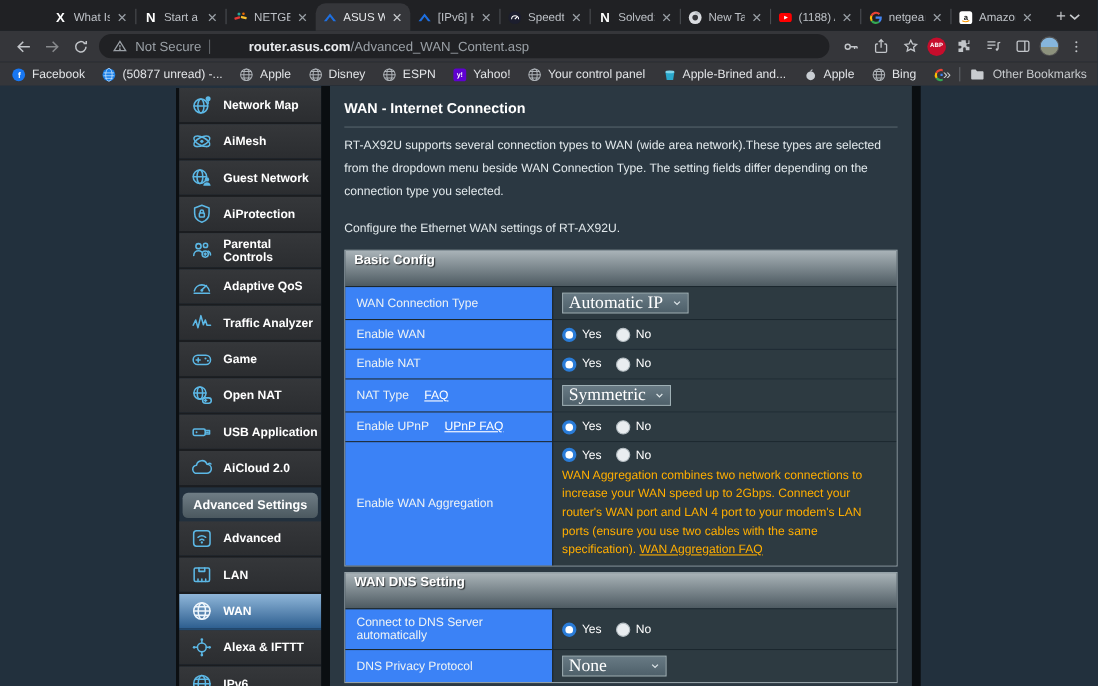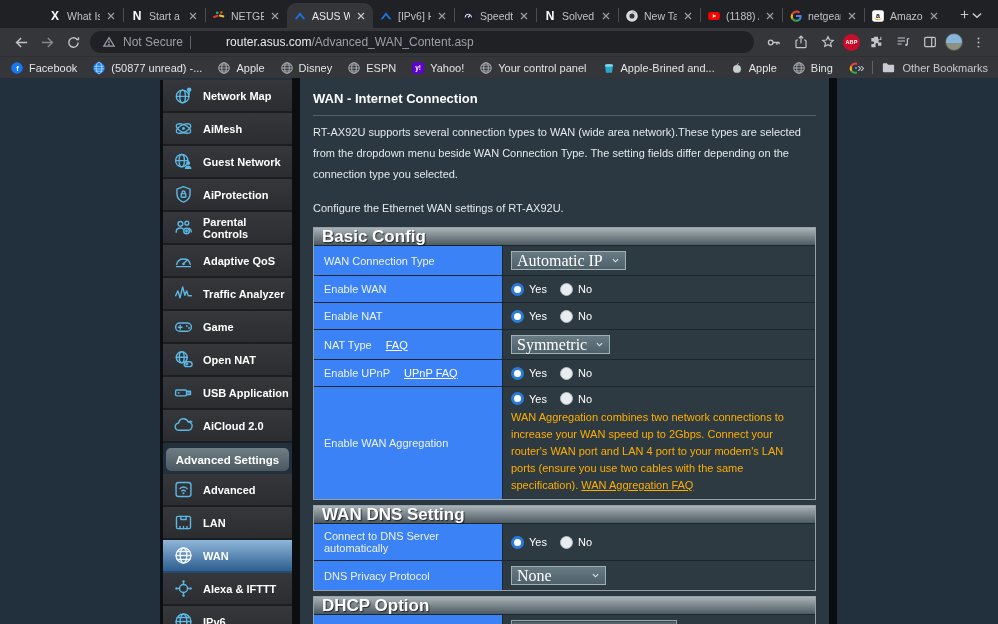--- a/index.html
+++ b/index.html
@@ -27,21 +27,21 @@
   .tabs-chevron { position:absolute; right:12px; top:6px; width:18px; height:18px; color:#c7cacd; }
 
   
   .toolbar { height:28px; background:#35363a; display:flex; align-items:center; padding:0 8px; }
   .navbtn { width:26px; height:24px; color:#c2c5c9; display:flex; align-items:center; justify-content:center; flex:none; }
   .navbtn.dim { color:#87898c; }
   .omnibox { flex:1; height:22px; background:#202124; border-radius:12px; display:flex; align-items:center;
              padding:0 12px; gap:7px; margin:0 8px 0 4px; font-size:12px; color:#9aa0a6; min-width:0; }
   .omnibox .sec-icon { width:14px; height:14px; color:#9aa0a6; flex:none; }
   .omni-div { width:1px; height:13px; background:#5f6368; flex:none; }
-  .omnibox .host { color:#e8eaed; font-weight:normal; white-space:nowrap;padding-left:28px; }
+  .omnibox .host { color:#e8eaed; font-weight:bold; white-space:nowrap;padding-left:28px; }
   .omnibox .upath { color:#9aa0a6; white-space:nowrap; overflow:hidden; }
   .toolicons { display:flex; align-items:center; gap:4px; flex:none; }
   .tico { width:23px; height:23px; display:flex; align-items:center; justify-content:center; color:#c2c5c9; flex:none; }
   .abp { width:17px; height:17px; border-radius:50%; background:#c70d2c; color:#fff; font-size:5.5px; font-weight:bold;
          display:flex; align-items:center; justify-content:center; letter-spacing:.2px; }
   .avatar { width:18px; height:18px; border-radius:50%; background:linear-gradient(#86b6dc 55%, #8d927d 55%); border:1px solid #555; }
 
   
   .bookbar { height:22px; background:#35363a; border-top:1px solid #2e2f33; display:flex; align-items:center;
              padding:0 10px; font-size:11px; color:#e2e4e7; }
@@ -65,22 +65,22 @@
               color:#fff; font-weight:bold; font-size:11.5px; display:flex; align-items:center; justify-content:center; }
 
   .main-frame { position:absolute; left:292px; top:0; bottom:0; width:545px; background:#0a0e11; padding:0 8px; }
   .panel { background:#2b3842; height:100%; padding:10px 13px 0 13px; }
   .pg-title { font-size:13px; color:#fff; margin:3px 0 9px 0; font-weight:bold; }
   .pg-rule { height:1px; background:#55626b; border:none; margin:0 0 6px 0; }
   .desc { font-size:11px; color:#e2e9ec; line-height:21px; margin:6px 0 0 0; }
   .desc2 { margin-top:13px; margin-bottom:8px; }
 
   .section { border:1px solid #94a1a7; margin-top:5px; }
-  .sec-head { height:17px; line-height:17px; background:linear-gradient(#a9b3b8,#4d5a61); color:#fff; font-weight:bold;
-              font-size:17px; padding-left:8px; text-shadow:1px 1px 1px rgba(0,0,0,.65); }
+  .sec-head { height:32px; line-height:17px; background:linear-gradient(#a9b3b8,#4d5a61); color:#fff; font-weight:bold;
+              font-size:12px; padding-left:8px; text-shadow:1px 1px 1px rgba(0,0,0,.65); }
   .frow { display:flex; border-top:1px solid #1b272e; }
   .frow:first-of-type { border-top:none; }
   .flab { width:188px; background:#3b82f6; color:#eef3f5; font-size:11px; padding:6px 4px 6px 10px;
           display:flex; align-items:center; gap:14px; flex:none; }
   .flab a { color:#fff; text-decoration:underline; }
   .fval { flex:1; background:#2d3a41; padding:5px 8px; display:flex; align-items:center; gap:5px;
           border-left:1px solid #1b272e; font-size:11px; color:#fff; min-height:26px; }
   .fval.col { flex-direction:column; align-items:flex-start; gap:4px; }
   .radio-line { display:flex; align-items:center; gap:5px; }
   .radio { width:13px; height:13px; border-radius:50%; flex:none; }

